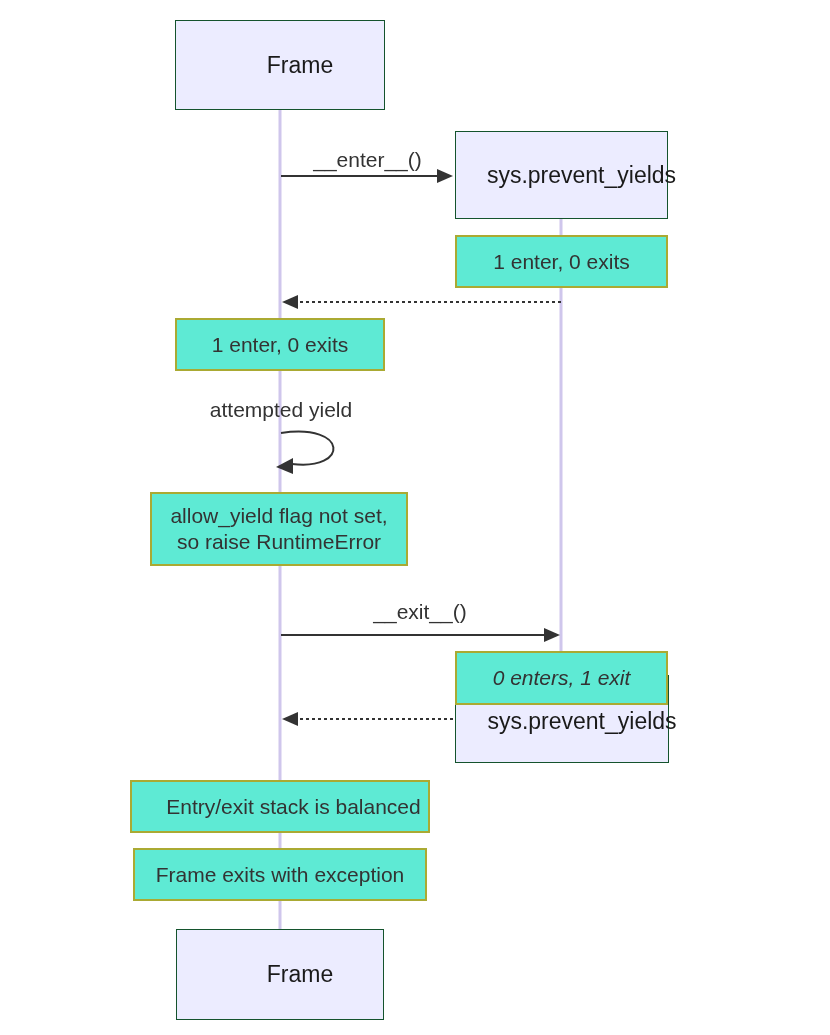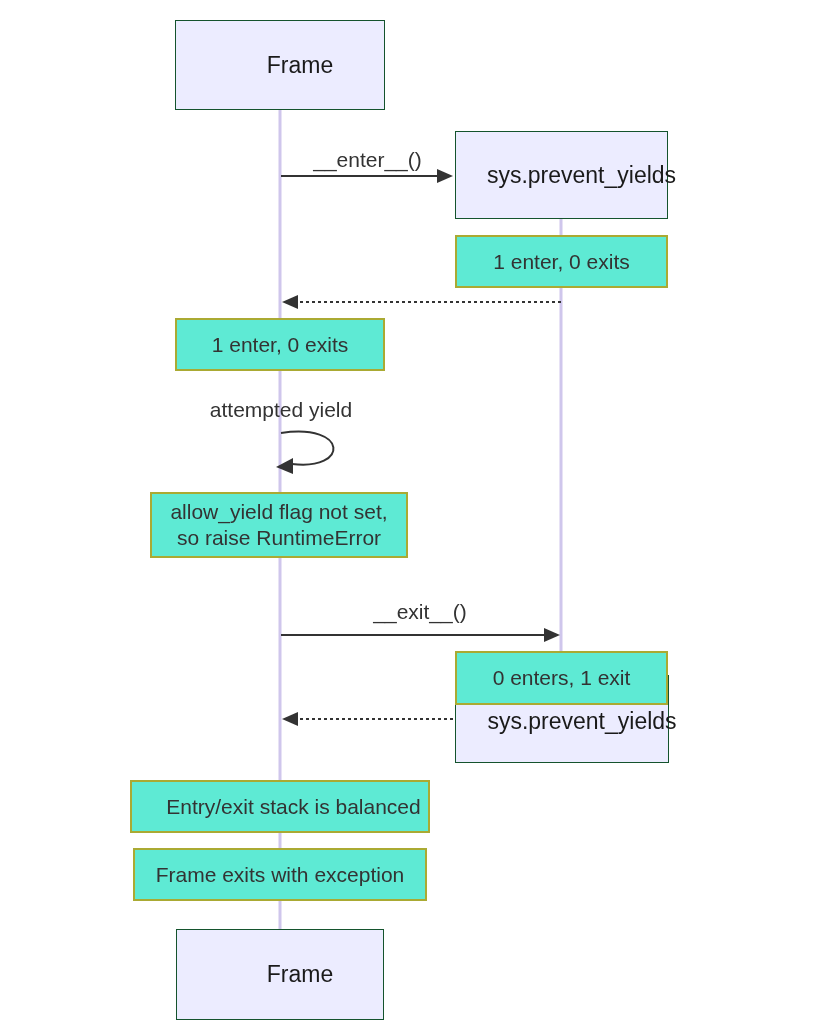--- a/index.html
+++ b/index.html
@@ -55,22 +55,22 @@
   }
   
   .frame-top    { left: 175px; top: 20px;  width: 210px; height: 90px; }
   .sys-top      { left: 455px; top: 131px; width: 213px; height: 88px; }
   .sys-bottom   { left: 455px; top: 675px; width: 214px; height: 88px;
                   align-items: flex-start; padding-top: 32px; }
   .frame-bottom { left: 176px; top: 929px; width: 208px; height: 91px; }
   
   .note-sys-enter   { left: 455px; top: 235px; width: 213px; height: 53px; }
   .note-frame-enter { left: 175px; top: 318px; width: 210px; height: 53px; }
-  .note-error       { left: 150px; top: 492px; width: 258px; height: 66px; }
-  .note-sys-exit    { left: 455px; top: 651px; width: 213px; height: 54px; }
+  .note-error       { left: 150px; top: 492px; width: 258px; height: 74px; }
+  .note-sys-exit    { left: 455px; top: 651px; width: 213px; height: 54px; font-style: italic; }
   .note-balanced    { left: 130px; top: 780px; width: 300px; height: 53px; padding-left: 27px; }
   .note-exception   { left: 133px; top: 848px; width: 294px; height: 53px; }
   
   .lbl-enter { left: 280px; top: 148px; width: 175px; }
   .lbl-self  { left: 171px; top: 398px; width: 220px; }
   .lbl-exit  { left: 280px; top: 600px; width: 280px; }
 </style>
 </head>
 <body>
 

